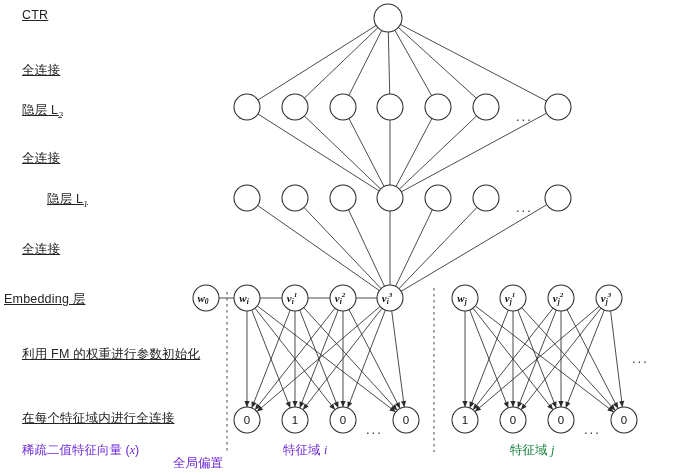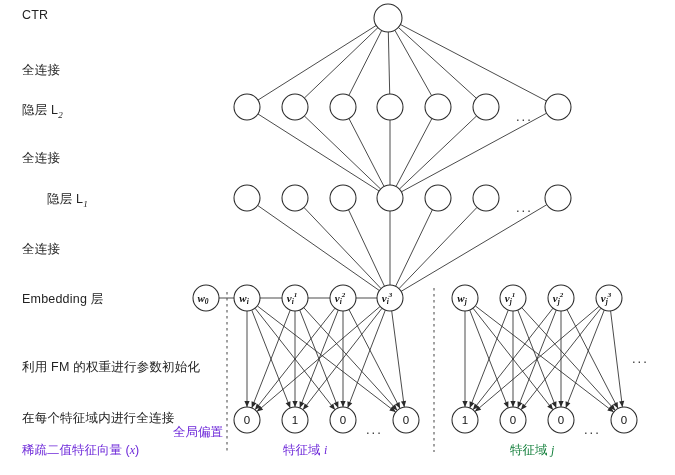--- a/index.html
+++ b/index.html
@@ -27,20 +27,21 @@
     width: 675px;
     height: 475px;
   }
   .row-label {
     position: absolute;
     font-size: 12.5px;
     line-height: 1;
     white-space: nowrap;
     color: #232323;
     letter-spacing: 0.2px;
+    text-decoration: underline;
   }
   .caption {
     position: absolute;
     font-size: 12.5px;
     line-height: 1;
     white-space: nowrap;
     color: #6d28d9;
   }
   .caption.faded {
     color: #15803d;
@@ -218,27 +219,27 @@
       </g>
   </svg>
 
   <div id="row-labels">
       <div class="row-label" style="left: 22px; top: 9px;">CTR</div>
       <div class="row-label" style="left: 22px; top: 64px;">全连接</div>
       <div class="row-label" style="left: 22px; top: 104px; text-align: center;">隐层 L<span class="sub">2</span></div>
       <div class="row-label" style="left: 22px; top: 152px;">全连接</div>
       <div class="row-label" style="left: 22px; top: 193px; padding-left: 25px;">隐层 L<span class="sub">1</span></div>
       <div class="row-label" style="left: 22px; top: 243px;">全连接</div>
-      <div class="row-label" style="left: 22px; top: 293px;">Embedding 层</div>
-      <div class="row-label" style="left: 22px; top: 361px;">利用 FM 的权重进行参数初始化</div>
+      <div class="row-label" style="left: 4px; top: 293px;">Embedding 层</div>
+      <div class="row-label" style="left: 22px; top: 348px;">利用 FM 的权重进行参数初始化</div>
       <div class="row-label" style="left: 22px; top: 412px;">在每个特征域内进行全连接</div>
     </div>
   <div id="captions">
       <div class="caption" style="left: 22px; top: 444px;">稀疏二值特征向量 (<span class="ital">x</span>)</div>
-      <div class="caption" style="left: 173px; top: 426px;">全局偏置</div>
+      <div class="caption" style="left: 173px; top: 457px;">全局偏置</div>
       <div class="caption" style="left: 283px; top: 444px;">特征域 <span class="ital">i</span></div>
       <div class="caption faded" style="left: 510px; top: 444px;">特征域 <span class="ital">j</span></div>
     </div>
   <div id="ellipses">
       <div class="ellipsis-dots" style="left: 516px; top: 110px;">...</div>
       <div class="ellipsis-dots" style="left: 516px; top: 201px;">...</div>
       <div class="ellipsis-dots" style="left: 632px; top: 352px;">...</div>
       <div class="ellipsis-dots" style="left: 366px; top: 423px;">...</div>
       <div class="ellipsis-dots" style="left: 584px; top: 423px;">...</div>
     </div>

